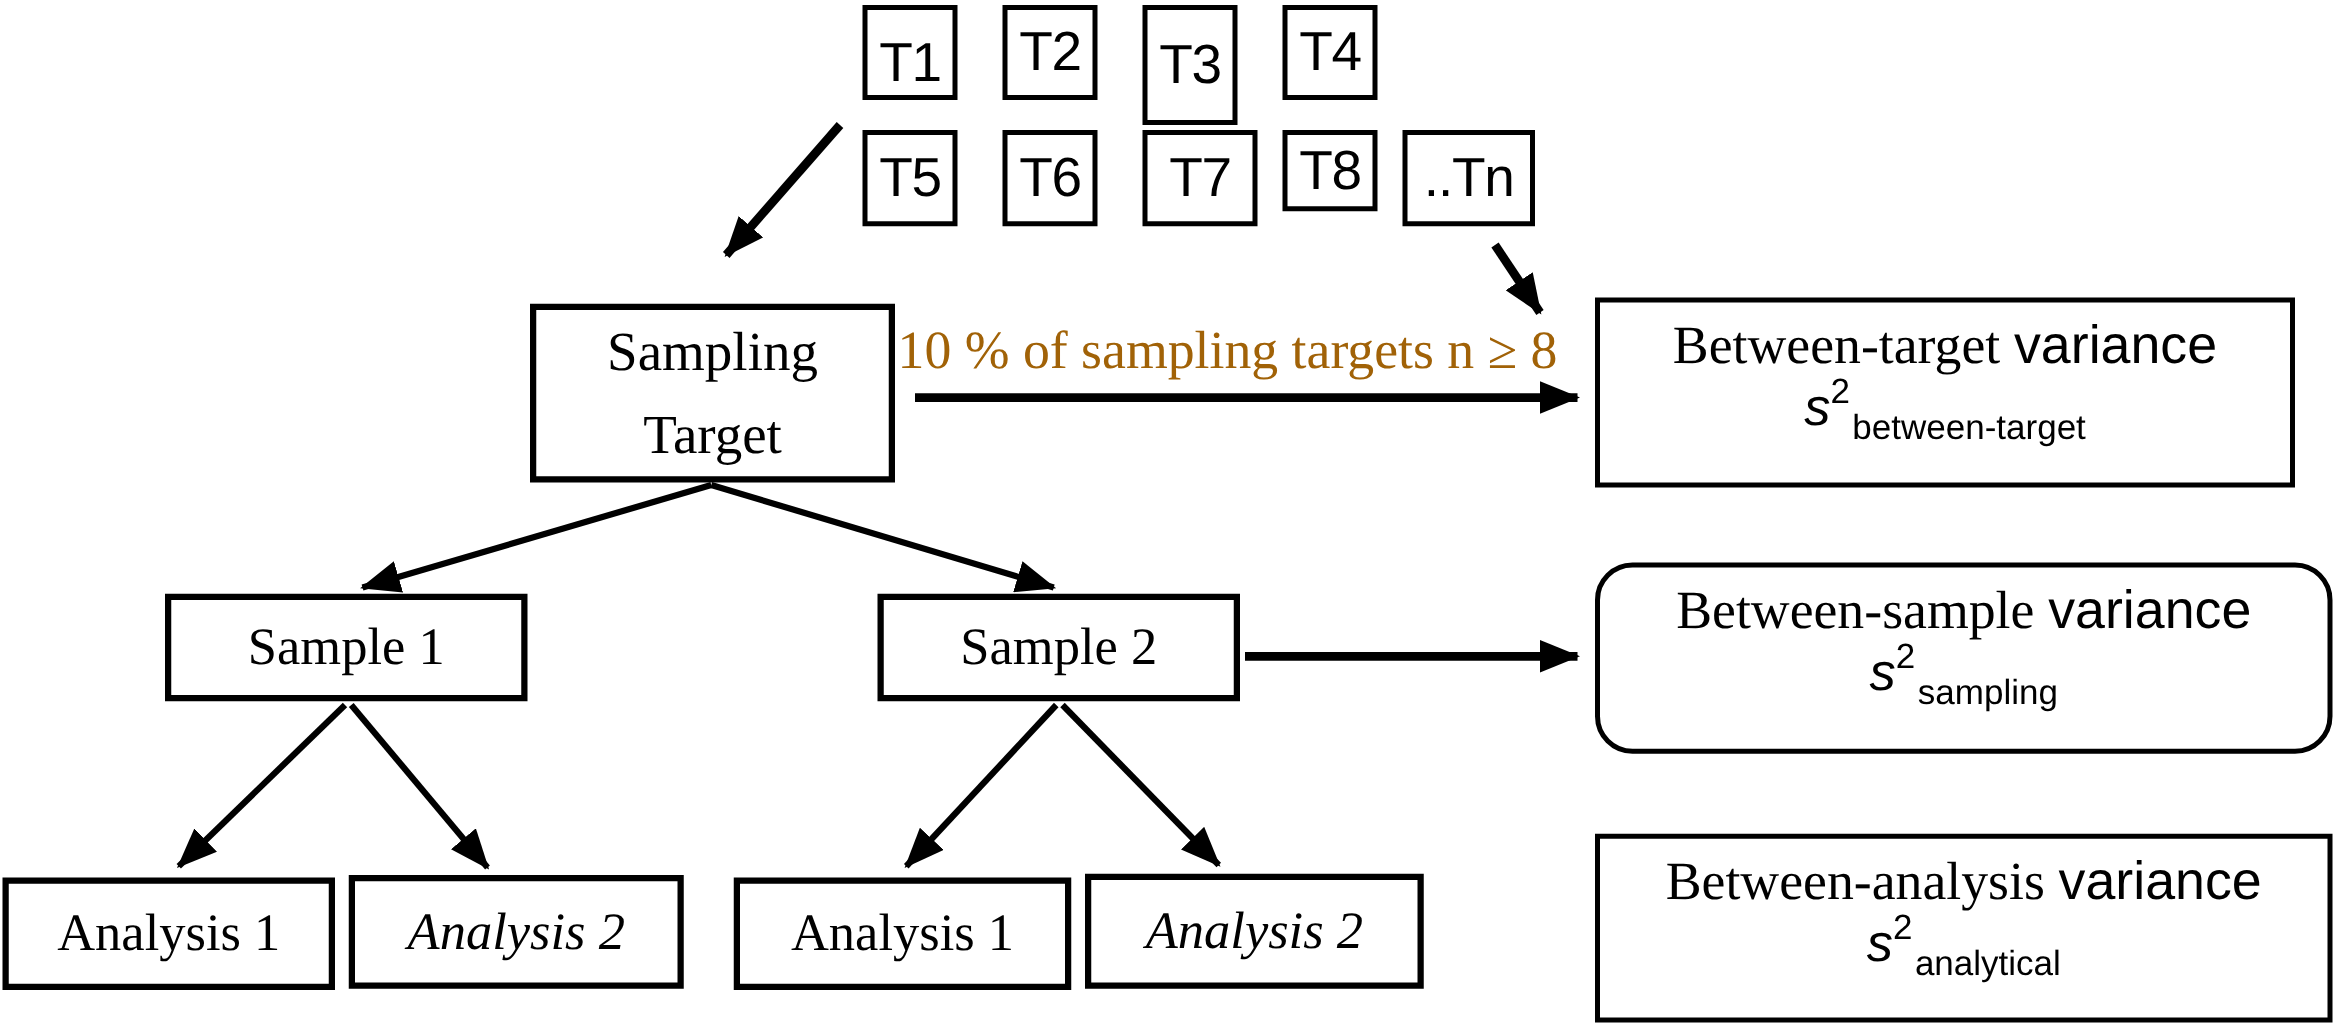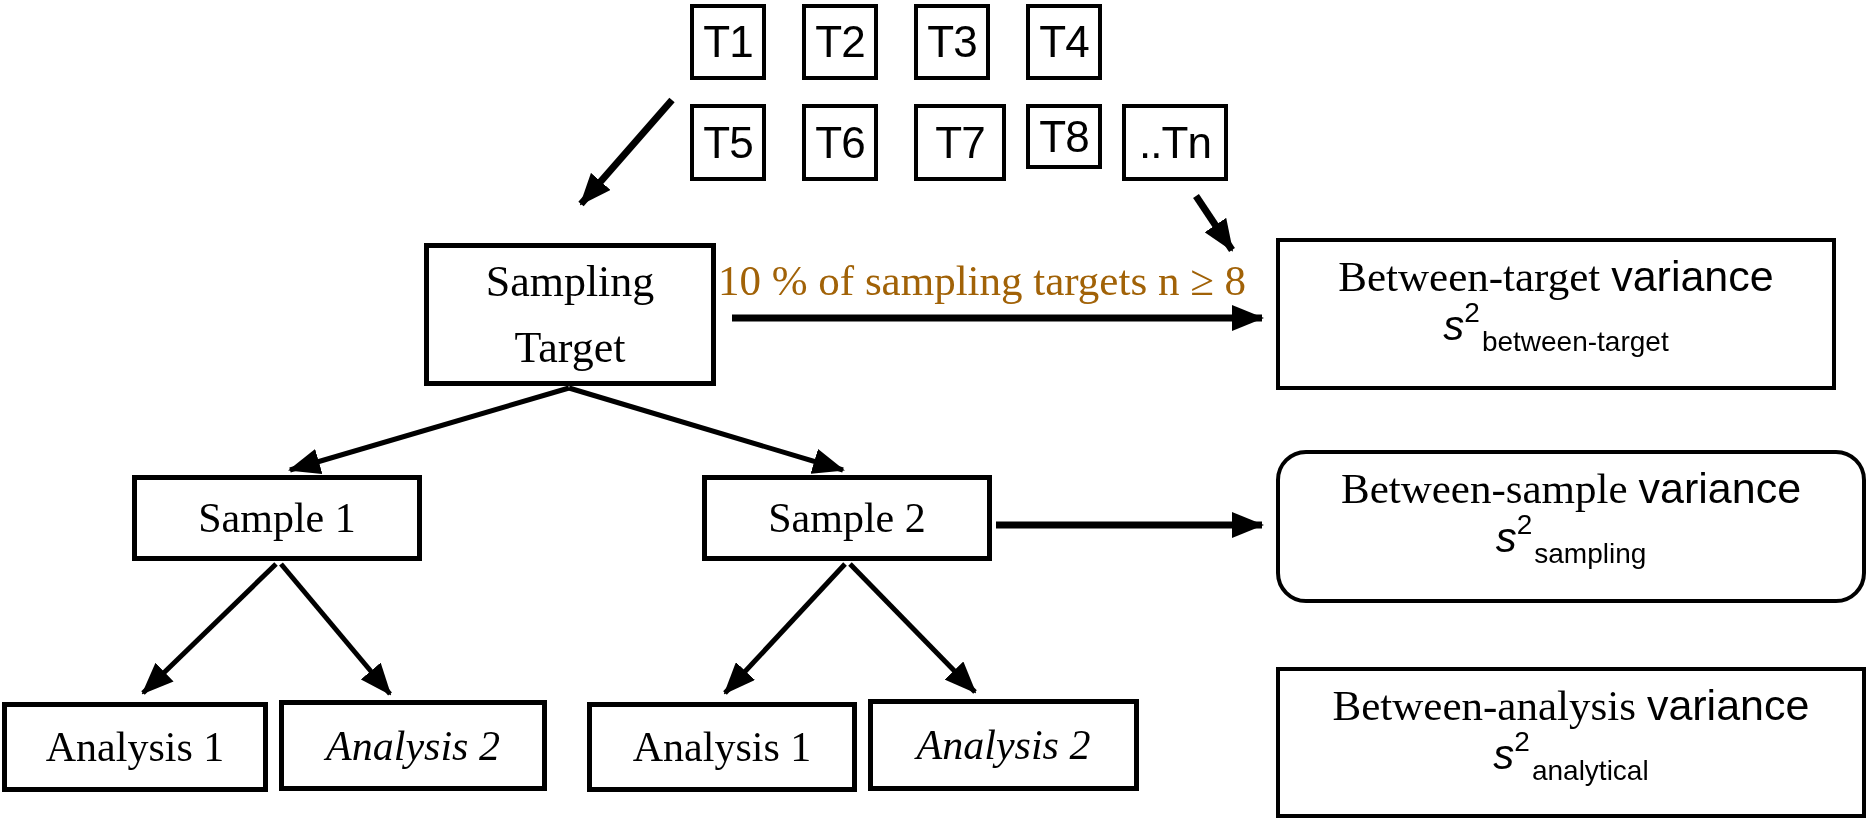--- a/index.html
+++ b/index.html
@@ -28,27 +28,27 @@
   .flow-label{position:absolute;left:718px;top:256px;width:560px;text-align:left;
       font-family:"Liberation Serif",serif;font-size:43px;white-space:nowrap;color:#a16207;}
 
   svg.arrows{position:absolute;left:0;top:0;width:1870px;height:823px;pointer-events:none;}
 </style>
 </head>
 <body>
 
 <div class="canvas">
 
-  <div class="box tbox" style="left:690px;top:4px;width:76px;height:76px;">
+  <div class="box tbox" style="left:690px;top:4px;width:76px;height:76px;align-items:flex-end;">
       <span>T1</span>
     </div>
   <div class="box tbox" style="left:802px;top:4px;width:76px;height:76px;">
       <span>T2</span>
     </div>
-  <div class="box tbox" style="left:914px;top:4px;width:76px;height:76px;">
+  <div class="box tbox" style="left:914px;top:4px;width:76px;height:96px;">
       <span>T3</span>
     </div>
   <div class="box tbox" style="left:1026px;top:4px;width:76px;height:76px;">
       <span>T4</span>
     </div>
 
   <div class="box tbox" style="left:690px;top:104px;width:76px;height:77px;">
       <span>T5</span>
     </div>
   <div class="box tbox" style="left:802px;top:104px;width:76px;height:77px;">

